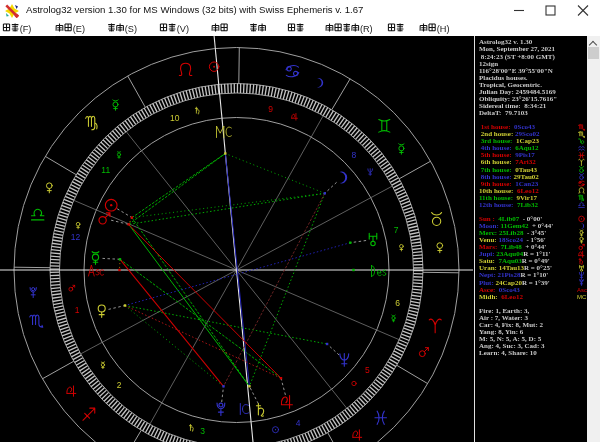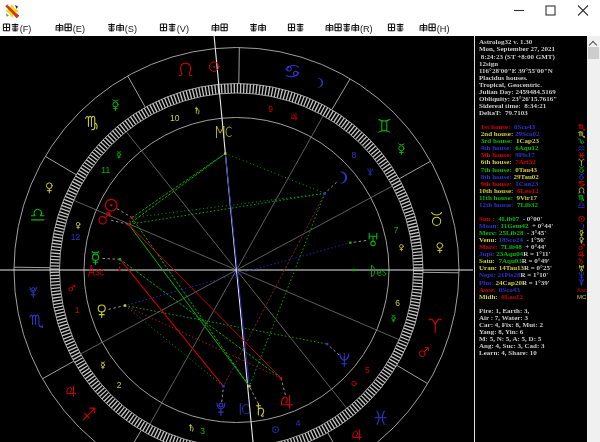--- a/index.html
+++ b/index.html
@@ -279,20 +279,21 @@
       </div>
 </div>
 <div id="title">
 <svg width="14" height="14" viewBox="0 0 14 14" style="position:absolute;left:5px;top:4px">
         <polygon points="7,0 9.5,4.5 14,7 9.5,9.5 7,14 4.5,9.5 0,7 4.5,4.5" fill="#f4d800"></polygon>
         <polygon points="10,1 13,2.5 11.5,5" fill="#1a237e"></polygon>
         <polygon points="1,9 4,12 1.5,12.5" fill="#26a69a"></polygon>
         <rect x="-1" y="5.8" width="16" height="2.6" fill="#d32f2f" transform="rotate(45 7 7)"></rect>
         <rect x="10" y="10" width="3.5" height="3.5" fill="#d32f2f" transform="rotate(45 11.7 11.7)"></rect>
       </svg>
+<span class="t">Astrolog32 version 1.30 for MS Windows (32 bits) with Swiss Ephemeris v. 1.67</span>
 <svg width="100" height="21" style="position:absolute;right:2px;top:0">
 <line x1="16" y1="10.5" x2="26" y2="10.5" stroke="#333" stroke-width="1.1"></line>
 <rect x="48" y="6" width="9" height="9" fill="none" stroke="#333" stroke-width="1.1"></rect>
 <line x1="80" y1="5.5" x2="90" y2="15.5" stroke="#333" stroke-width="1.1"></line>
 <line x1="90" y1="5.5" x2="80" y2="15.5" stroke="#333" stroke-width="1.1"></line>
 </svg>
 </div>
 <div id="menu">
       <svg width="470" height="15" xmlns="http://www.w3.org/2000/svg" style="position:absolute;left:0;top:0" fill="none" stroke="#111" stroke-width="1.05">
         <path d="M3.4,3.0h6.2M3.4,3.0v6.8M9.6,3.0v6.8M3.4,9.8h6.2M3.4,6.4h6.2M6.5,3.0v6.8"></path>

